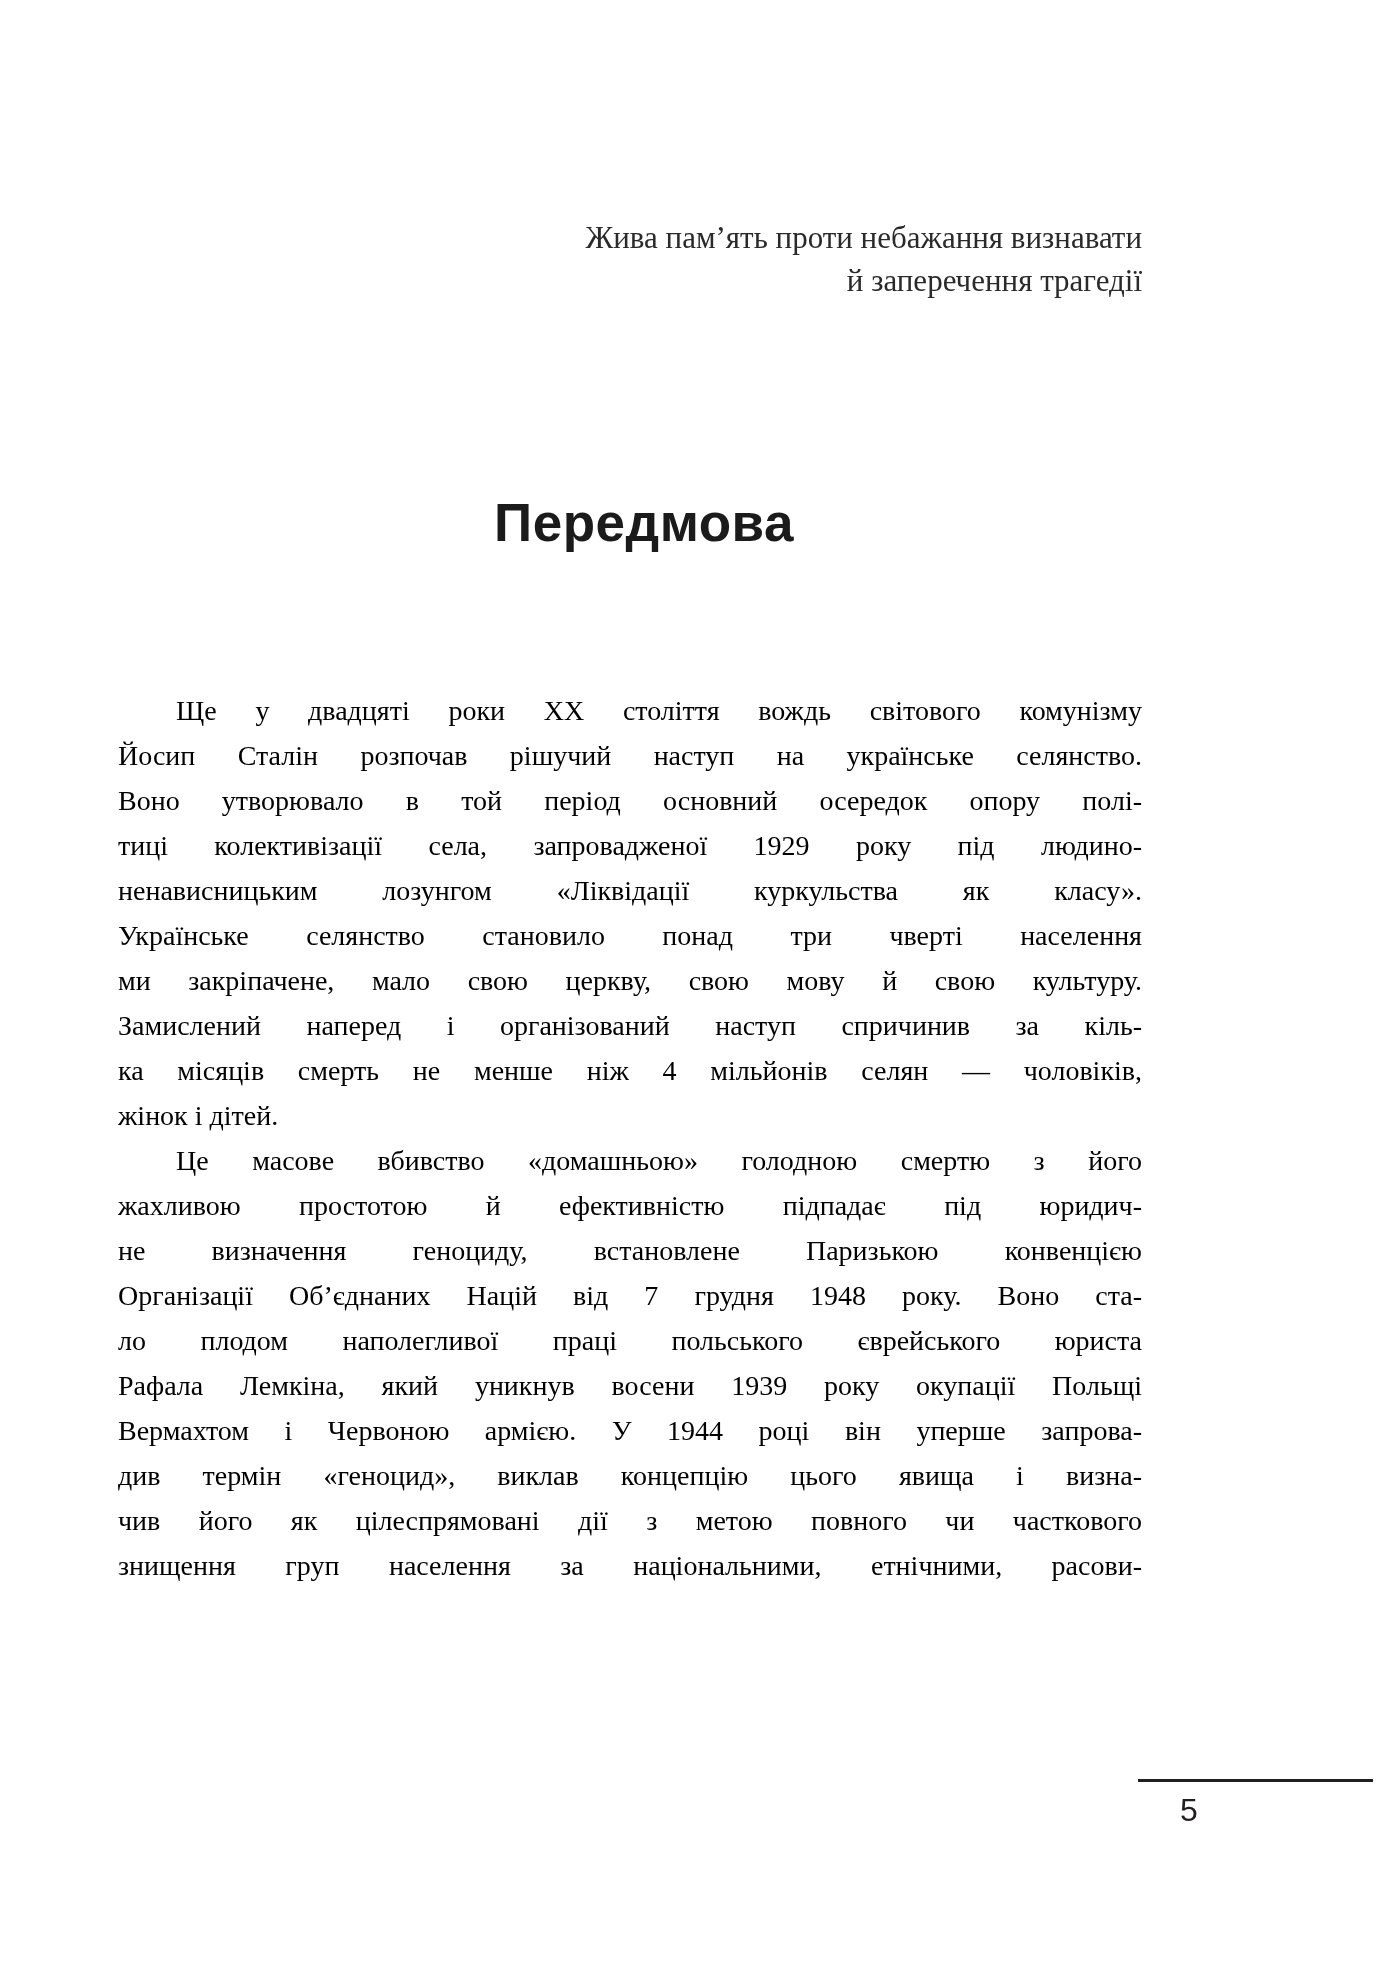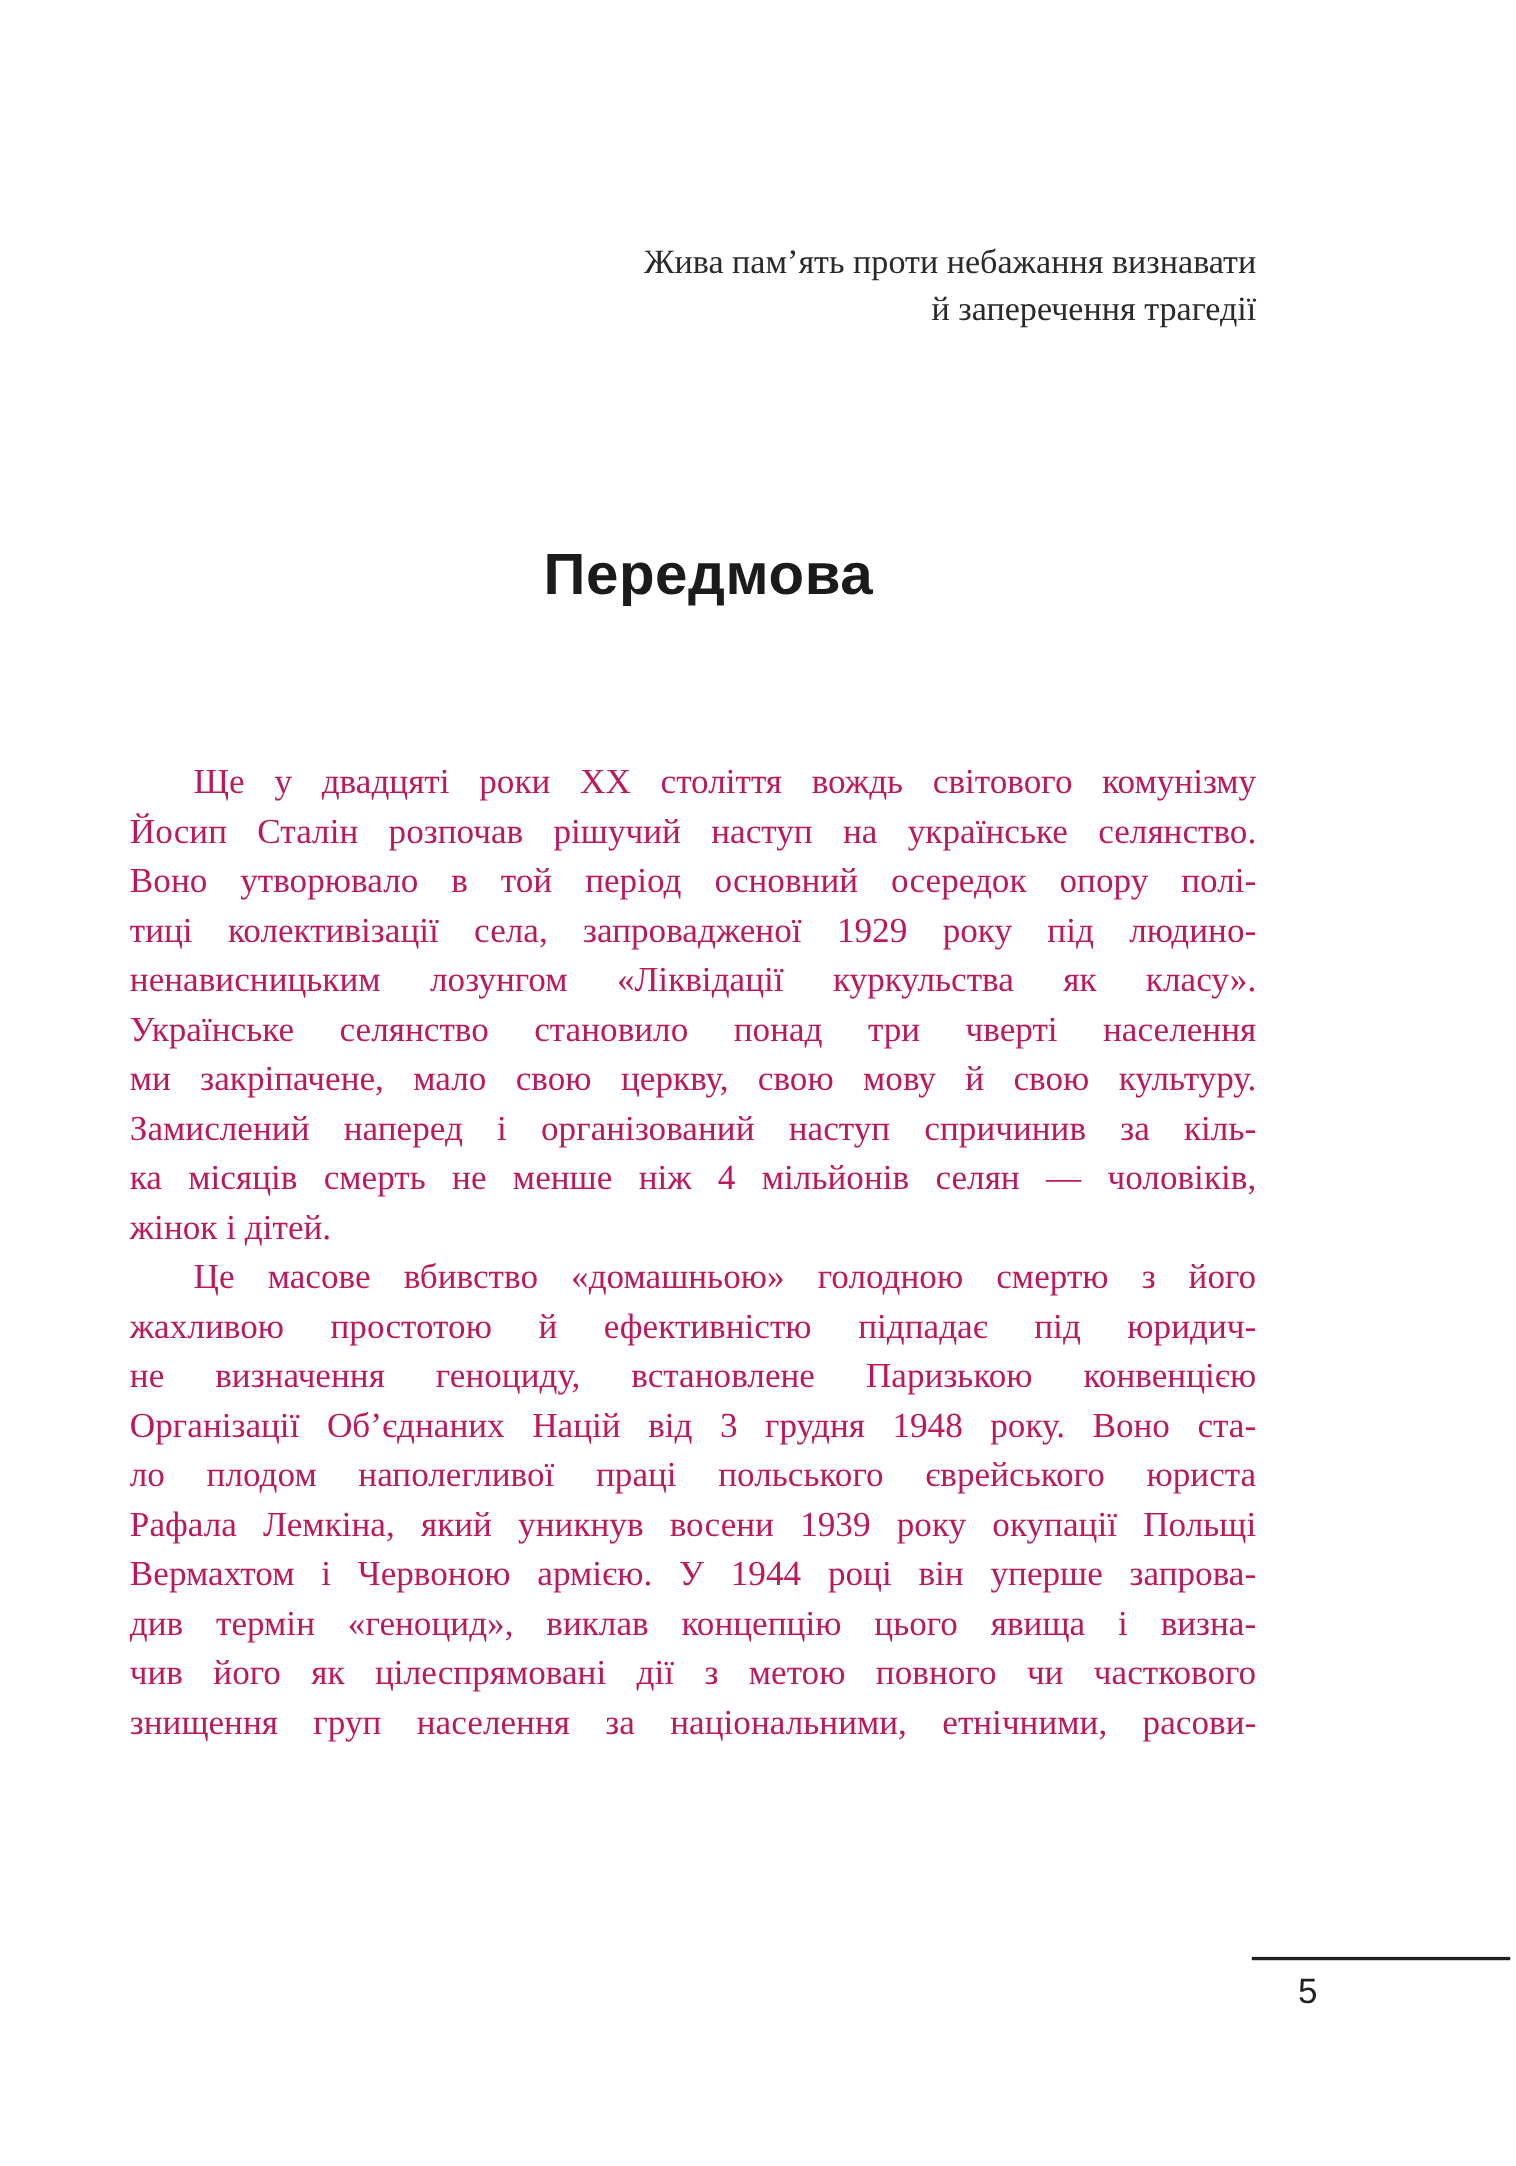--- a/index.html
+++ b/index.html
@@ -37,23 +37,23 @@
     font-weight: 700;
     font-size: 53px;
     letter-spacing: 0.5px;
     color: #1b1b1b;
   }
   .body-text {
     position: absolute;
     left: 118px;
     top: 688px;
     width: 1024px;
-    font-size: 32px;
+    font-size: 28px;
     line-height: 45px;
-    color: #be185d;
+    color: #000000;
   }
   .line {
     text-align: justify;
     text-align-last: justify;
   }
   .line.indent {
     text-indent: 58px;
   }
   .line.par-end {
     text-align-last: left;
@@ -94,21 +94,21 @@
       <div class="line">тиці колективізації села, запровадженої 1929 року під людино-</div>
       <div class="line">ненависницьким лозунгом «Ліквідації куркульства як класу».</div>
       <div class="line">Українське селянство становило понад три чверті населення</div>
       <div class="line">ми закріпачене, мало свою церкву, свою мову й свою культуру.</div>
       <div class="line">Замислений наперед і організований наступ спричинив за кіль-</div>
       <div class="line">ка місяців смерть не менше ніж 4 мільйонів селян — чоловіків,</div>
       <div class="line par-end">жінок і дітей.</div>
       <div class="line indent">Це масове вбивство «домашньою» голодною смертю з його</div>
       <div class="line">жахливою простотою й ефективністю підпадає під юридич-</div>
       <div class="line">не визначення геноциду, встановлене Паризькою конвенцією</div>
-      <div class="line">Організації Об’єднаних Націй від 3 грудня 1948 року. Воно ста-</div>
+      <div class="line">Організації Об’єднаних Націй від 7 грудня 1948 року. Воно ста-</div>
       <div class="line">ло плодом наполегливої праці польського єврейського юриста</div>
       <div class="line">Рафала Лемкіна, який уникнув восени 1939 року окупації Польщі</div>
       <div class="line">Вермахтом і Червоною армією. У 1944 році він уперше запрова-</div>
       <div class="line">див термін «геноцид», виклав концепцію цього явища і визна-</div>
       <div class="line">чив його як цілеспрямовані дії з метою повного чи часткового</div>
       <div class="line">знищення груп населення за національними, етнічними, расови-</div>
     </div>
 
   <div class="footer-rule"></div>
 

